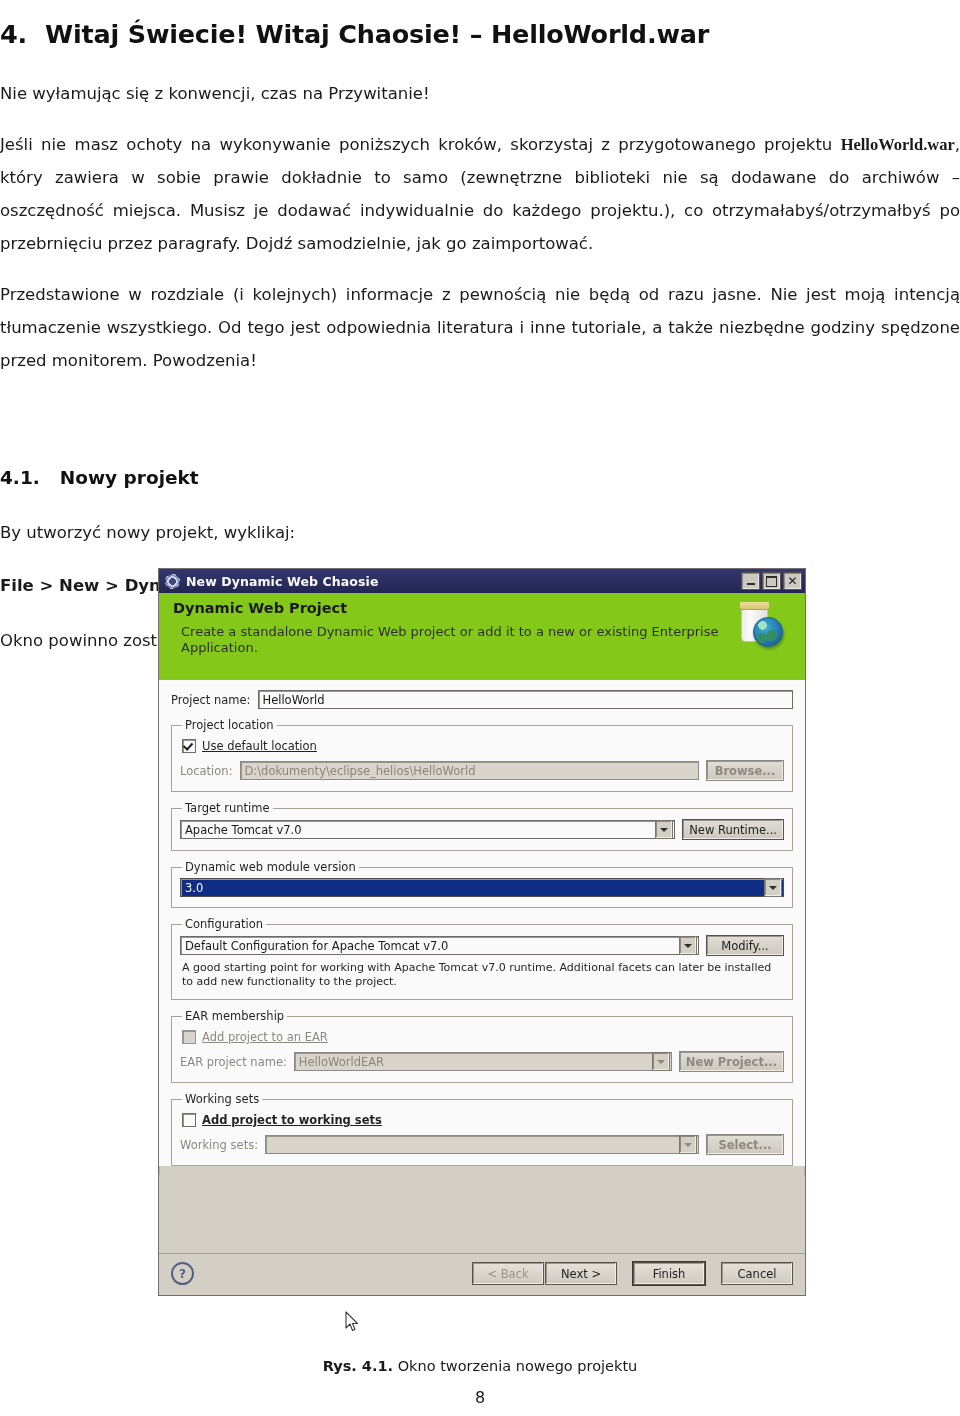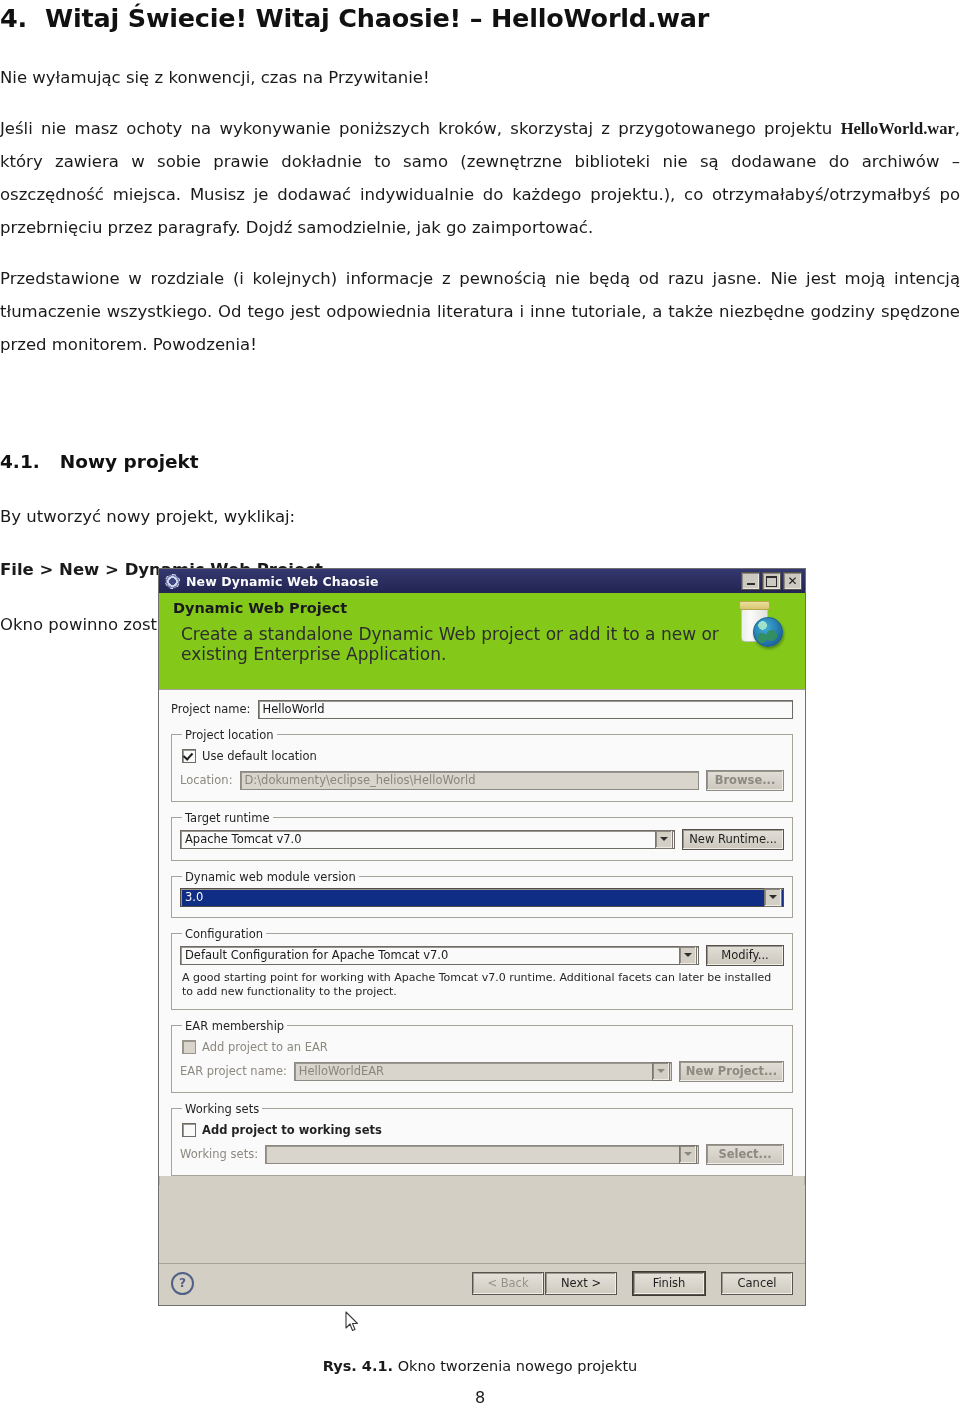--- a/index.html
+++ b/index.html
@@ -21,21 +21,21 @@
     height: 1416px;
     position: relative;
     padding: 0;
     box-sizing: border-box;
   }
 
   
   .textcol {
     position: absolute;
     left: 0px;
-    top: 0px;
+    top: 16px;
     width: 960px;
   }
   h1.doc-h1 {
     font-family: "DejaVu Sans", sans-serif;
     font-size: 25.5px;
     font-weight: bold;
     letter-spacing: -0.2px;
     margin: 0;
     padding: 4px 0 0 0;
     line-height: 1.15;
@@ -147,21 +147,21 @@
   }
   .dlg-header-text { flex: 1 1 auto; }
   .dlg-h-title {
     font-size: 14.5px;
     font-weight: bold;
     color: #16161a;
     margin: 0 0 7px 0;
     line-height: 1.1;
   }
   .dlg-h-sub {
-    font-size: 17px;
+    font-size: 13px;
     color: #2a2a2a;
     margin: 0 0 12px 8px;
     line-height: 1.2;
   }
   .dlg-h-icon {
     flex: 0 0 auto;
     width: 58px; height: 52px;
     position: relative;
     margin-right: 4px;
   }
@@ -255,21 +255,21 @@
   .chkbox.disabled { background: #ddd9d0; border-color: #9a968e; }
   .chkbox.checked::after {
     content: "";
     position: absolute;
     left: 2px; top: 1px;
     width: 4px; height: 7px;
     border: solid #1b1b1b;
     border-width: 0 2px 2px 0;
     transform: rotate(42deg);
   }
-  .chklabel { font-size: 11.5px; color: #1d1d1d; }
+  .chklabel { font-size: 11.5px; color: #1d1d1d; text-decoration: underline; }
   .chklabel.dim { color: #8d8980; }
   .chklabel.b { font-weight: bold; }
 
   .combo {
     flex: 1 1 auto;
     height: 19px;
     background: #ffffff;
     border: 1px solid #6d6a63;
     box-shadow: 1px 1px 0 #9b978f inset;
     display: flex;

